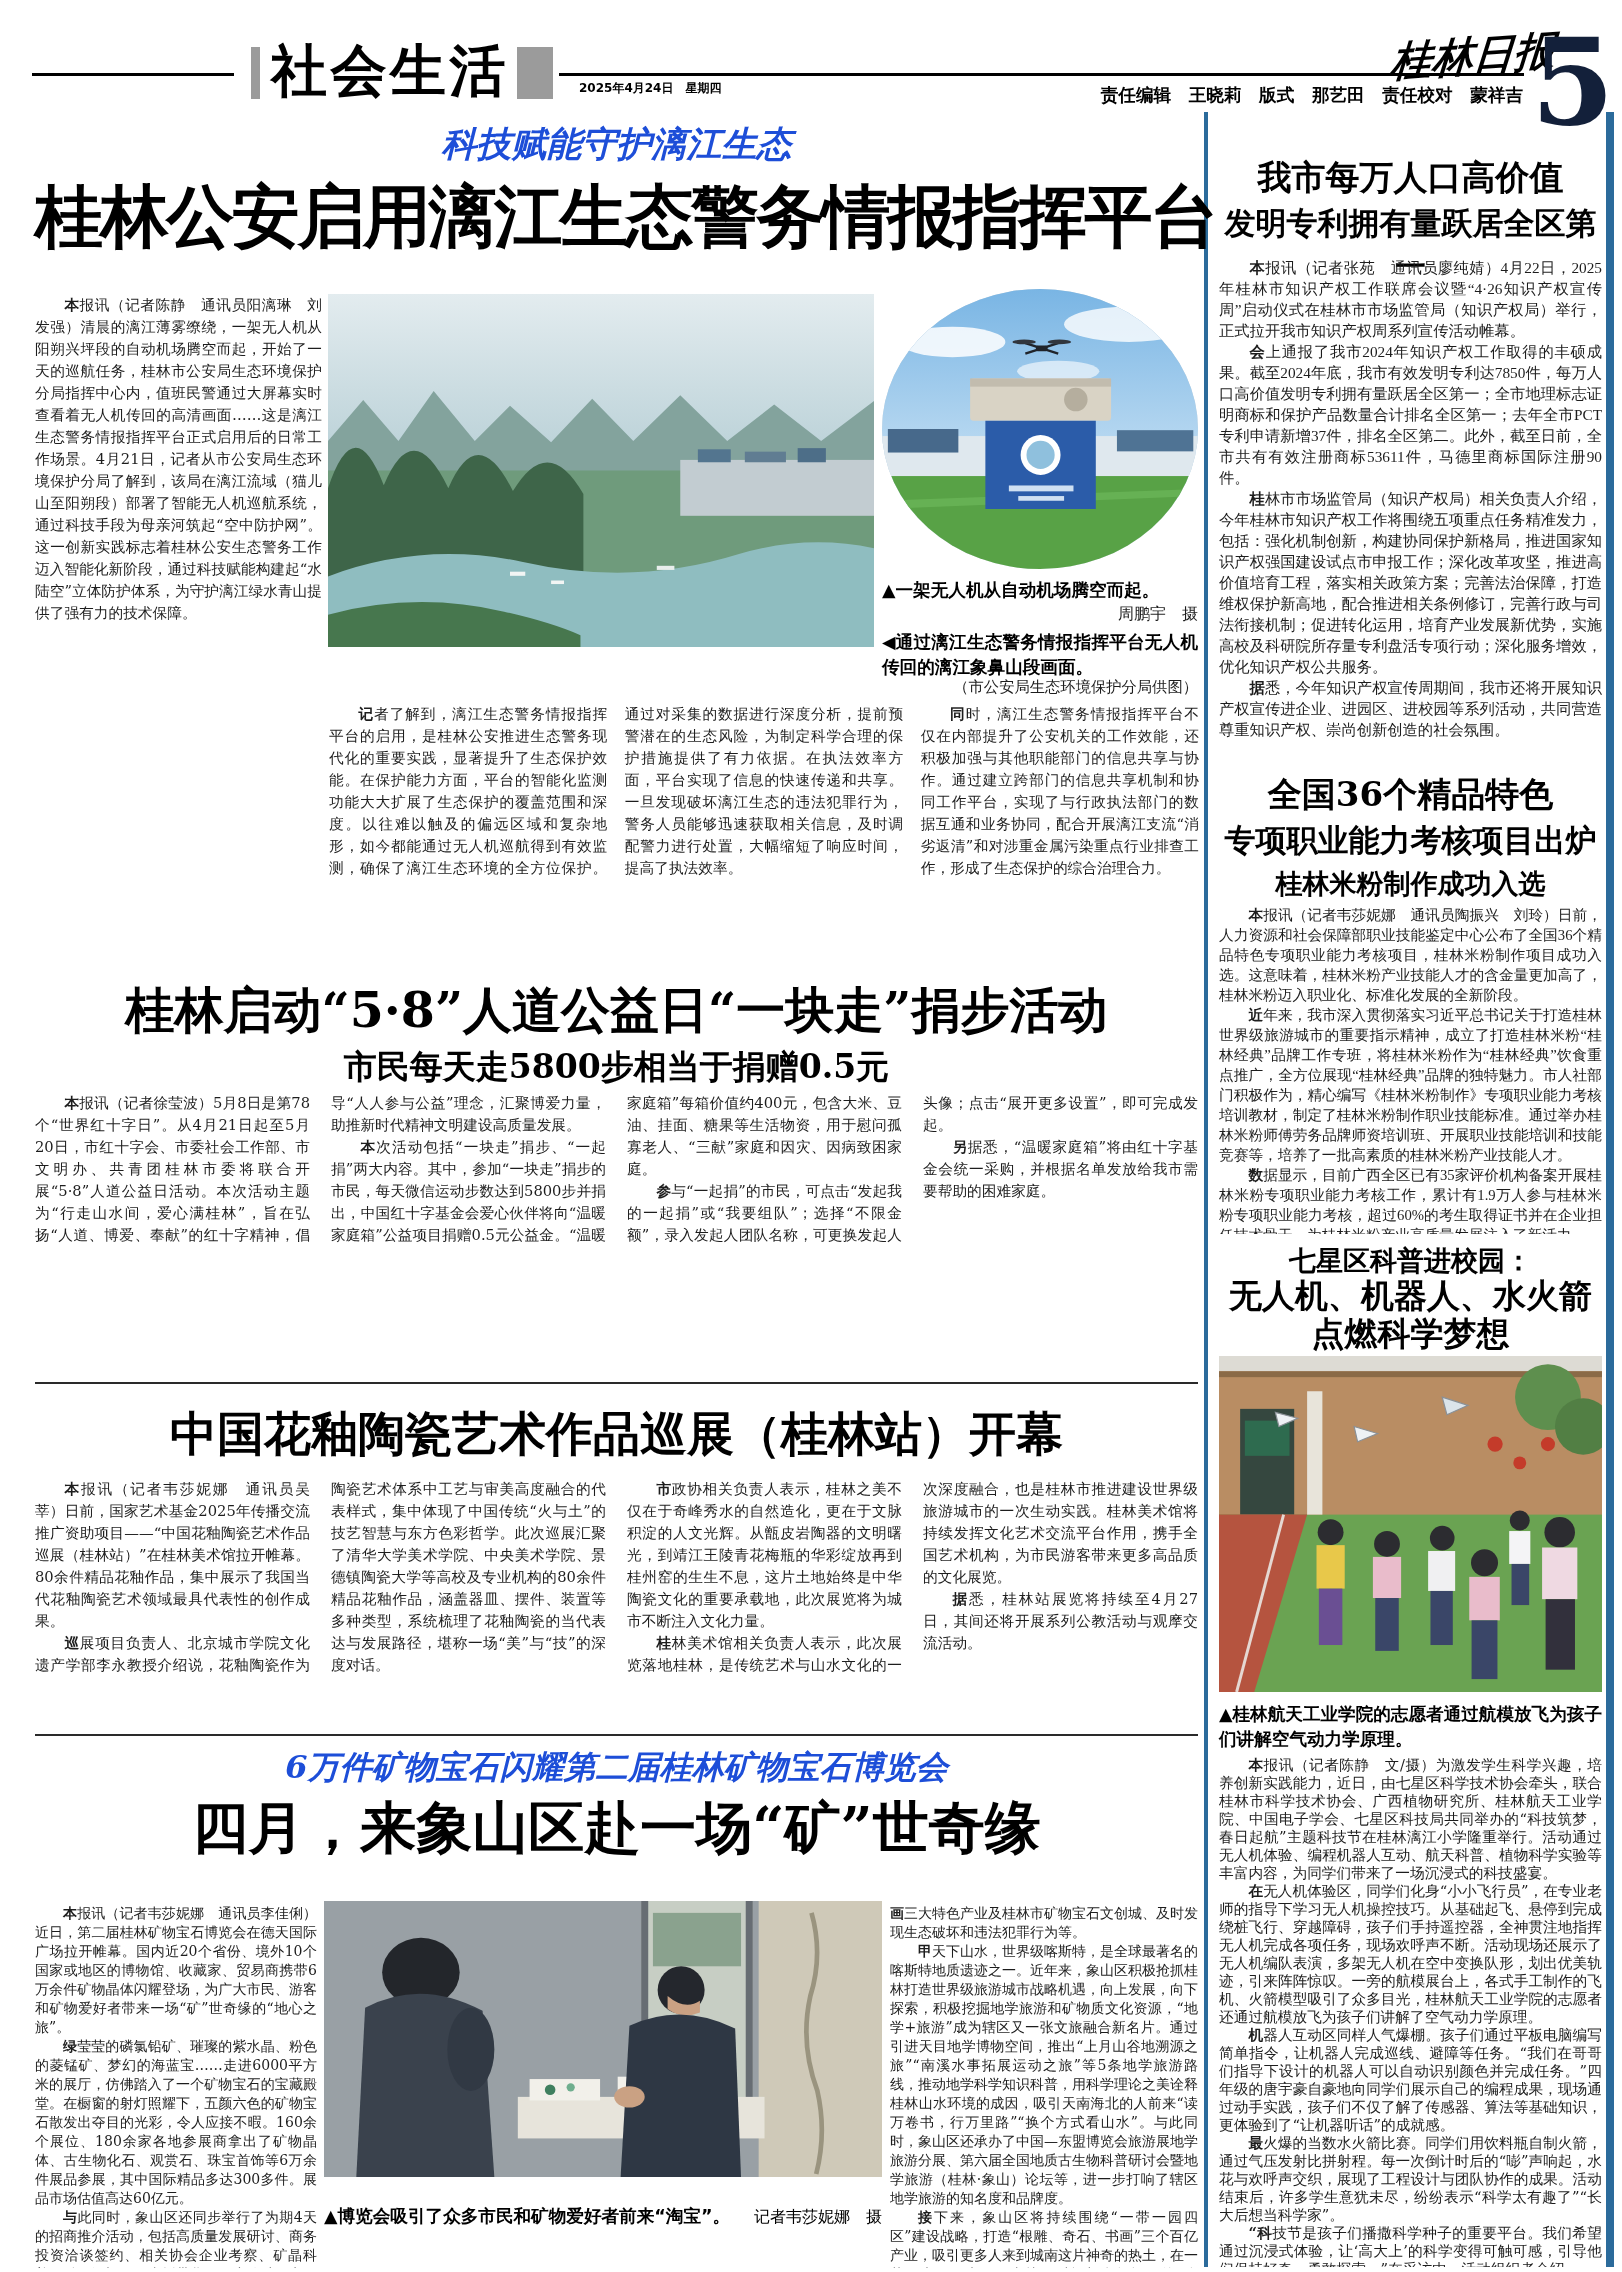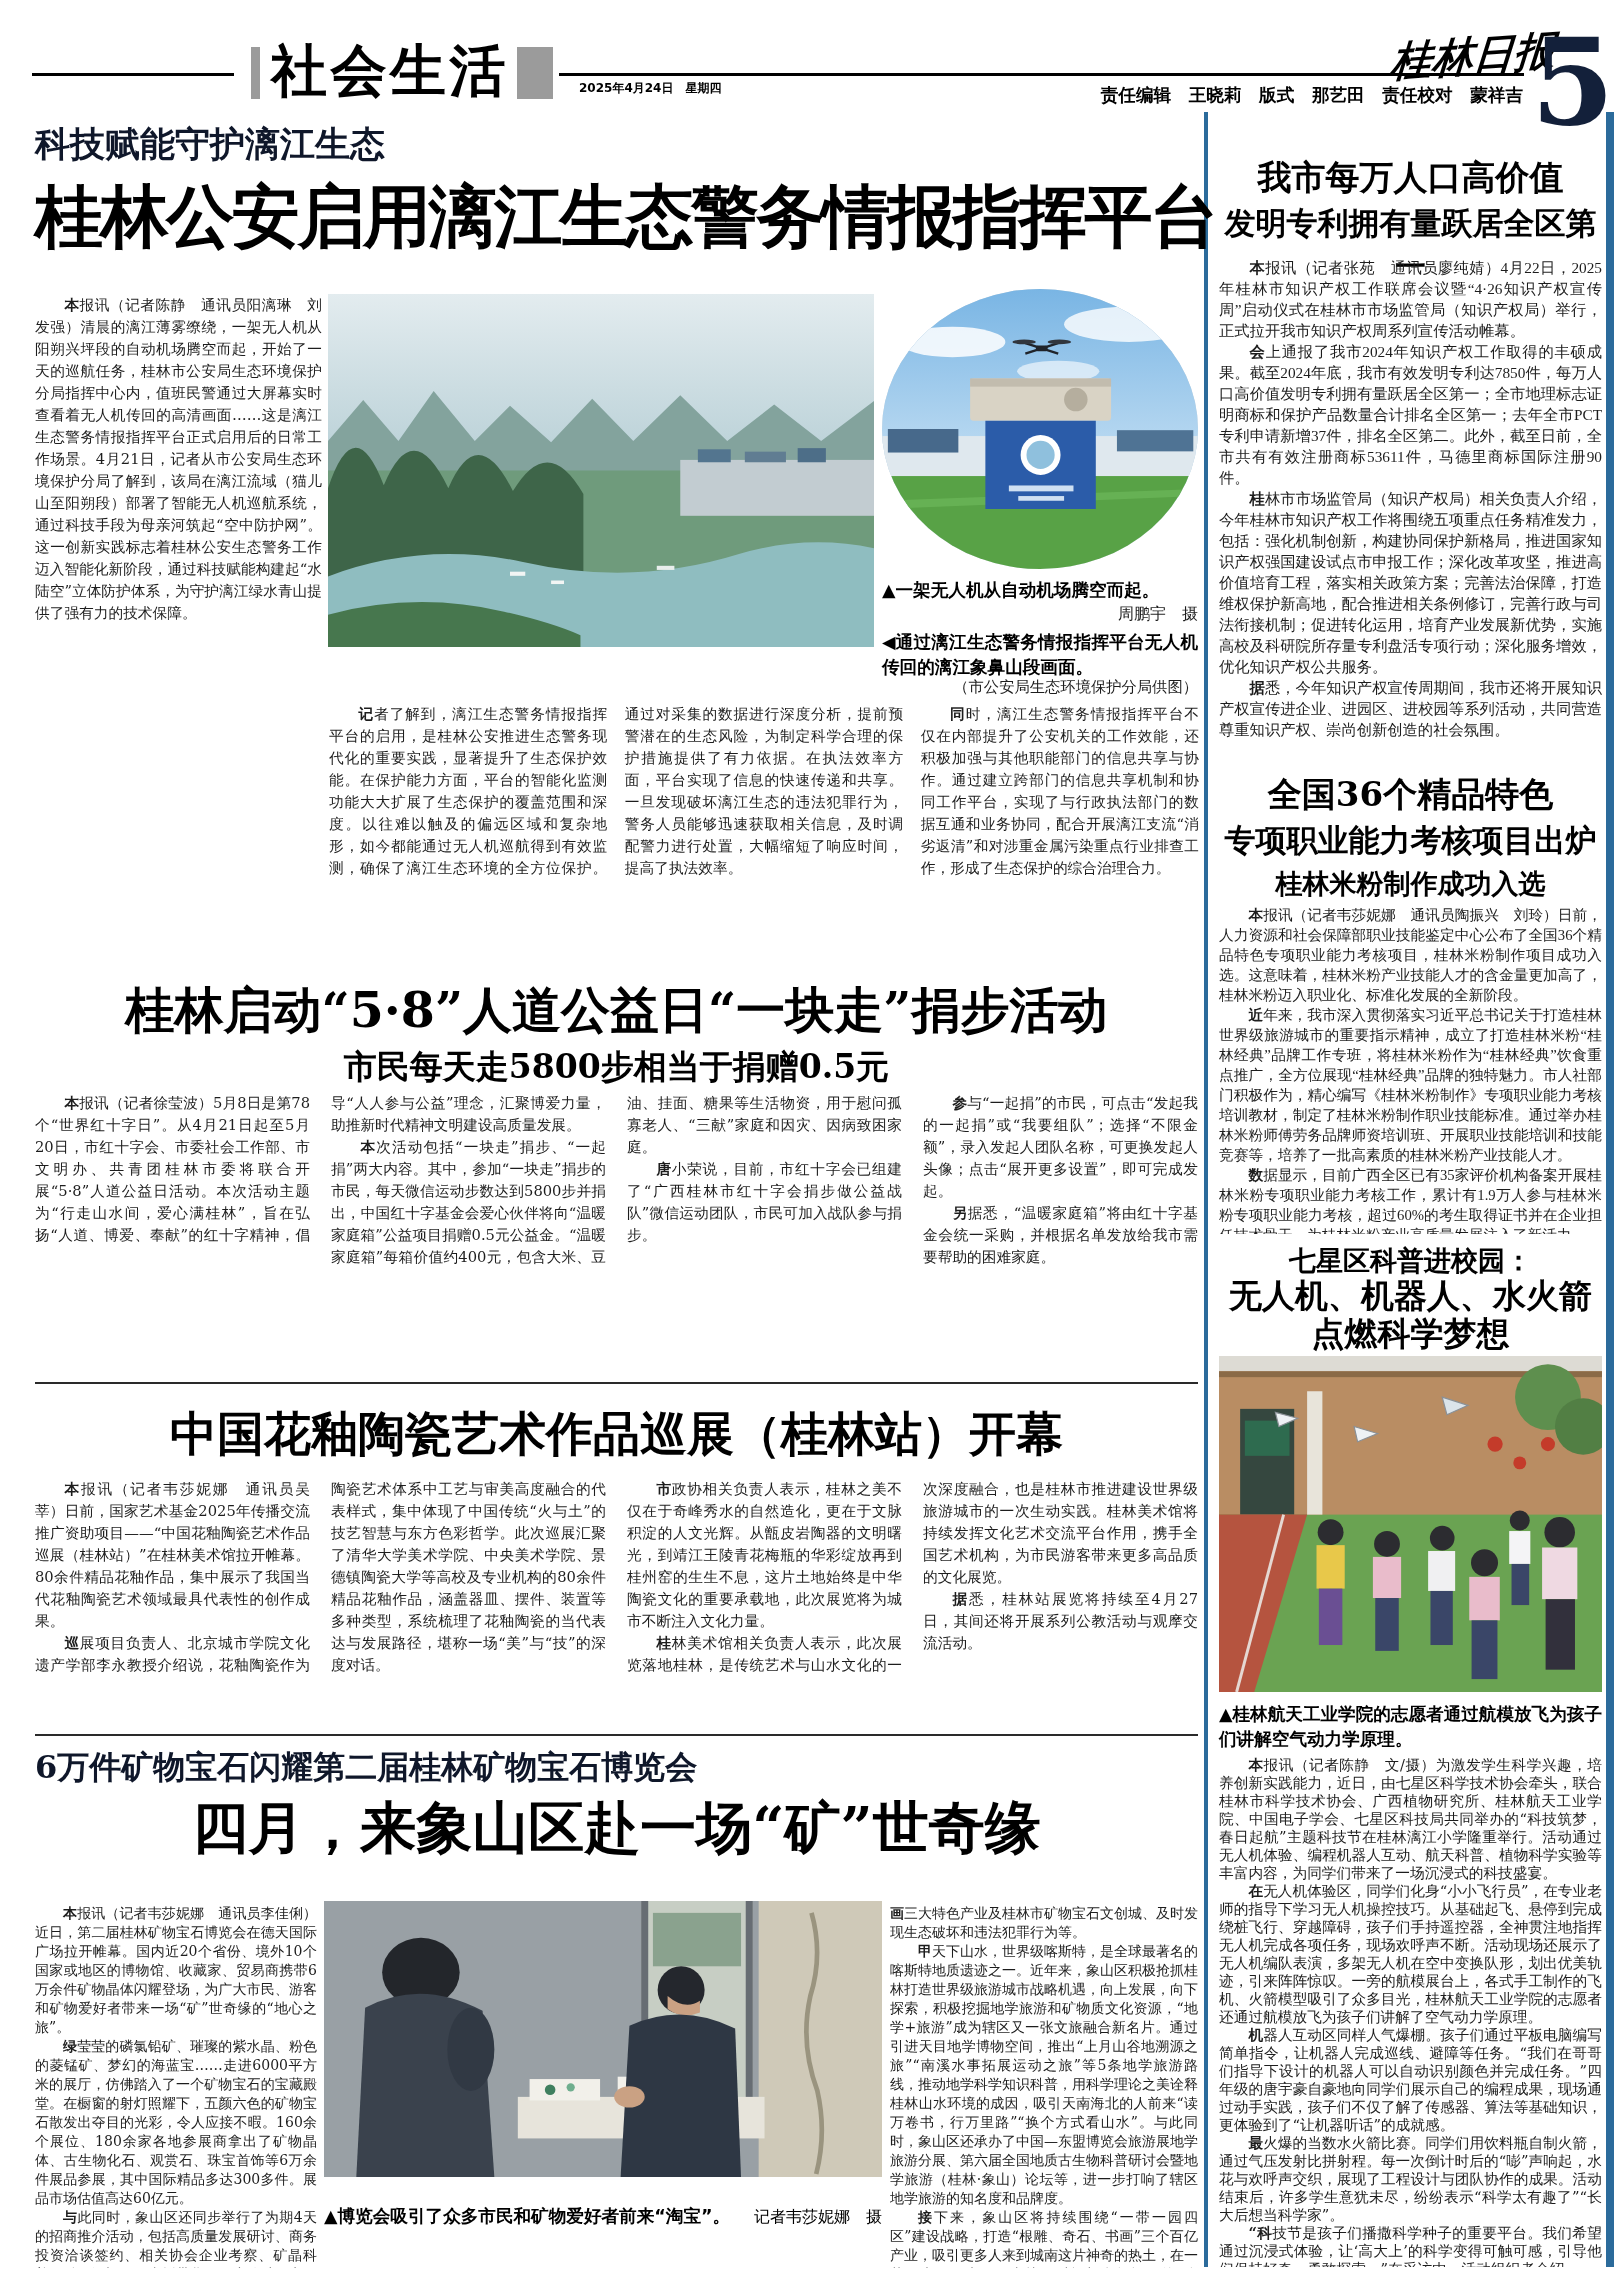--- a/index.html
+++ b/index.html
@@ -12,21 +12,21 @@
   .section-title{font-size:56px;font-weight:900;letter-spacing:3.5px;color:#000;font-family:"DejaVu Serif",serif;}
   .date-line{font-family:"DejaVu Sans",sans-serif;font-weight:bold;font-size:12px;color:#000;}
   .paper-name{font-size:41px;font-weight:900;font-style:italic;transform:rotate(-4deg) skewX(-8deg);
               display:inline-block;color:#000;}
   .page-num{font-size:120px;font-weight:900;color:#13203a;line-height:1;font-family:"DejaVu Serif",serif;}
   .editors{font-family:"DejaVu Sans",sans-serif;font-weight:bold;font-size:17.6px;color:#000;text-align:right;}
   
   .vdiv{background:#2b6b9b;}
   .hline{background:#2a2a2a;}
   
-  .kicker{font-weight:700;color:#0f172a;}
+  .kicker{font-weight:700;text-align:center;color:#1d4ed8;font-style:italic;}
   .headline{font-weight:900;text-align:center;color:#000;white-space:nowrap;}
   .subhead{font-weight:900;text-align:center;color:#000;}
   
   .bodytext{font-size:14.7px;line-height:22px;text-align:justify;overflow:hidden;}
   .bodytext p{margin:0;text-indent:2em;}
   .bodytext p:first-letter{font-weight:bold;}
   .cols3{column-count:3;column-gap:17.6px;}
   .cols4{column-count:4;column-gap:21px;}
   .dense{font-size:14px;line-height:19px;}
   .side-body{font-size:15.3px;line-height:21px;font-family:Liberation Serif, serif;}
@@ -135,21 +135,20 @@
   <div class="abs bodytext cols3" style="left:329px;top:703px;width:870px;height:256px;">
       <p>记者了解到，漓江生态警务情报指挥平台的启用，是桂林公安推进生态警务现代化的重要实践，显著提升了生态保护效能。在保护能力方面，平台的智能化监测功能大大扩展了生态保护的覆盖范围和深度。以往难以触及的偏远区域和复杂地形，如今都能通过无人机巡航得到有效监测，确保了漓江生态环境的全方位保护。通过对采集的数据进行深度分析，提前预警潜在的生态风险，为制定科学合理的保护措施提供了有力依据。在执法效率方面，平台实现了信息的快速传递和共享。一旦发现破坏漓江生态的违法犯罪行为，警务人员能够迅速获取相关信息，及时调配警力进行处置，大幅缩短了响应时间，提高了执法效率。</p>
       <p>同时，漓江生态警务情报指挥平台不仅在内部提升了公安机关的工作效能，还积极加强与其他职能部门的信息共享与协作。通过建立跨部门的信息共享机制和协同工作平台，实现了与行政执法部门的数据互通和业务协同，配合开展漓江支流“消劣返清”和对涉重金属污染重点行业排查工作，形成了生态保护的综合治理合力。</p>
     </div>
 
   <div class="abs headline" style="left:35px;top:978px;width:1163px;font-size:49px;">桂林启动“5·8”人道公益日“一块走”捐步活动</div>
   <div class="abs subhead" style="left:35px;top:1045px;width:1163px;font-size:33px;">市民每天走5800步相当于捐赠0.5元</div>
   <div class="abs bodytext cols4" style="left:35px;top:1092px;width:1163px;height:277px;">
       <p>本报讯（记者徐莹波）5月8日是第78个“世界红十字日”。从4月21日起至5月20日，市红十字会、市委社会工作部、市文明办、共青团桂林市委将联合开展“5·8”人道公益日活动。本次活动主题为“行走山水间，爱心满桂林”，旨在弘扬“人道、博爱、奉献”的红十字精神，倡导“人人参与公益”理念，汇聚博爱力量，助推新时代精神文明建设高质量发展。</p>
       <p>本次活动包括“一块走”捐步、“一起捐”两大内容。其中，参加“一块走”捐步的市民，每天微信运动步数达到5800步并捐出，中国红十字基金会爱心伙伴将向“温暖家庭箱”公益项目捐赠0.5元公益金。“温暖家庭箱”每箱价值约400元，包含大米、豆油、挂面、糖果等生活物资，用于慰问孤寡老人、“三献”家庭和因灾、因病致困家庭。</p>
-      <p>唐小荣说，目前，市红十字会已组建了“广西桂林市红十字会捐步做公益战队”微信运动团队，市民可加入战队参与捐步。</p>
       <p>参与“一起捐”的市民，可点击“发起我的一起捐”或“我要组队”；选择“不限金额”，录入发起人团队名称，可更换发起人头像；点击“展开更多设置”，即可完成发起。</p>
       <p>另据悉，“温暖家庭箱”将由红十字基金会统一采购，并根据名单发放给我市需要帮助的困难家庭。</p>
     </div>
 
   <div class="abs hline" style="left:35px;top:1382px;width:1163px;height:1.8px;"></div>
 
   <div class="abs headline" style="left:35px;top:1403px;width:1163px;font-size:47px;">中国花釉陶瓷艺术作品巡展（桂林站）开幕</div>
   <div class="abs bodytext cols4" style="left:35px;top:1478px;width:1163px;height:249px;">
       <p>本报讯（记者韦莎妮娜　通讯员吴莘）日前，国家艺术基金2025年传播交流推广资助项目——“中国花釉陶瓷艺术作品巡展（桂林站）”在桂林美术馆拉开帷幕。80余件精品花釉作品，集中展示了我国当代花釉陶瓷艺术领域最具代表性的创作成果。</p>
       <p>巡展项目负责人、北京城市学院文化遗产学部李永教授介绍说，花釉陶瓷作为陶瓷艺术体系中工艺与审美高度融合的代表样式，集中体现了中国传统“火与土”的技艺智慧与东方色彩哲学。此次巡展汇聚了清华大学美术学院、中央美术学院、景德镇陶瓷大学等高校及专业机构的80余件精品花釉作品，涵盖器皿、摆件、装置等多种类型，系统梳理了花釉陶瓷的当代表达与发展路径，堪称一场“美”与“技”的深度对话。</p>

